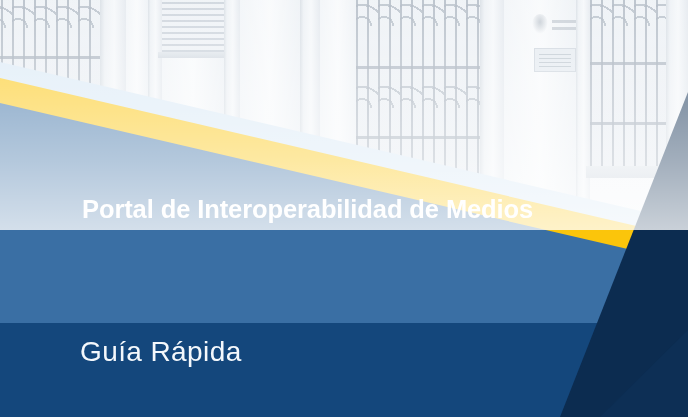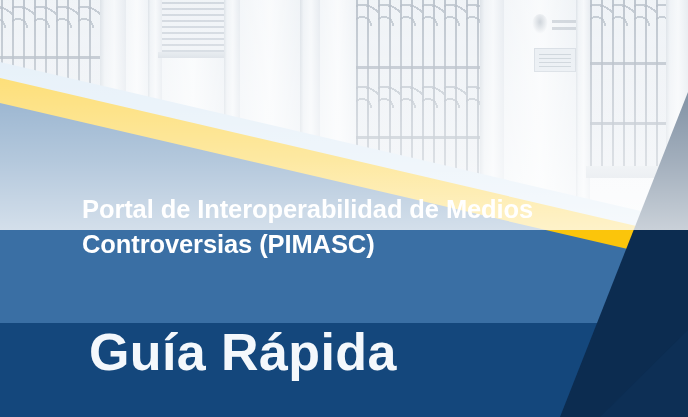--- a/index.html
+++ b/index.html
@@ -172,27 +172,27 @@
     font-size: 25.5px;
     font-weight: bold;
     line-height: 35px;
     letter-spacing: -0.1px;
     z-index: 20;
   }
   .title .ln { display: block; white-space: nowrap; }
 
   .subtitle {
     position: absolute;
-    left: 89px;
+    left: 80px;
     top: 328px;
     margin: 0;
     color: #f4f8fc;
     font-family: "Liberation Sans", sans-serif;
-    font-size: 52px;
-    font-weight: bold;
+    font-size: 28px;
+    font-weight: normal;
     line-height: 48px;
     letter-spacing: 0.4px;
     z-index: 20;
     white-space: nowrap;
   }
 </style>
 </head>
 <body>
 
 <div class="cover">
@@ -259,18 +259,17 @@
 
   <div class="band band-lightblue"></div>
   <div class="band band-yellow"></div>
   <div class="band band-blue"></div>
   <div class="band band-navy"></div>
   <div class="band band-corner"></div>
   <div class="band band-bottomright"></div>
 
   <h1 class="title">
     <span class="ln">Portal de Interoperabilidad de Medios</span>
-    <span class="ln">Controversias (PIMASC)</span>
   </h1>
 
   <div class="subtitle">Guía Rápida</div>
 
 </div>
 
 </body></html>

